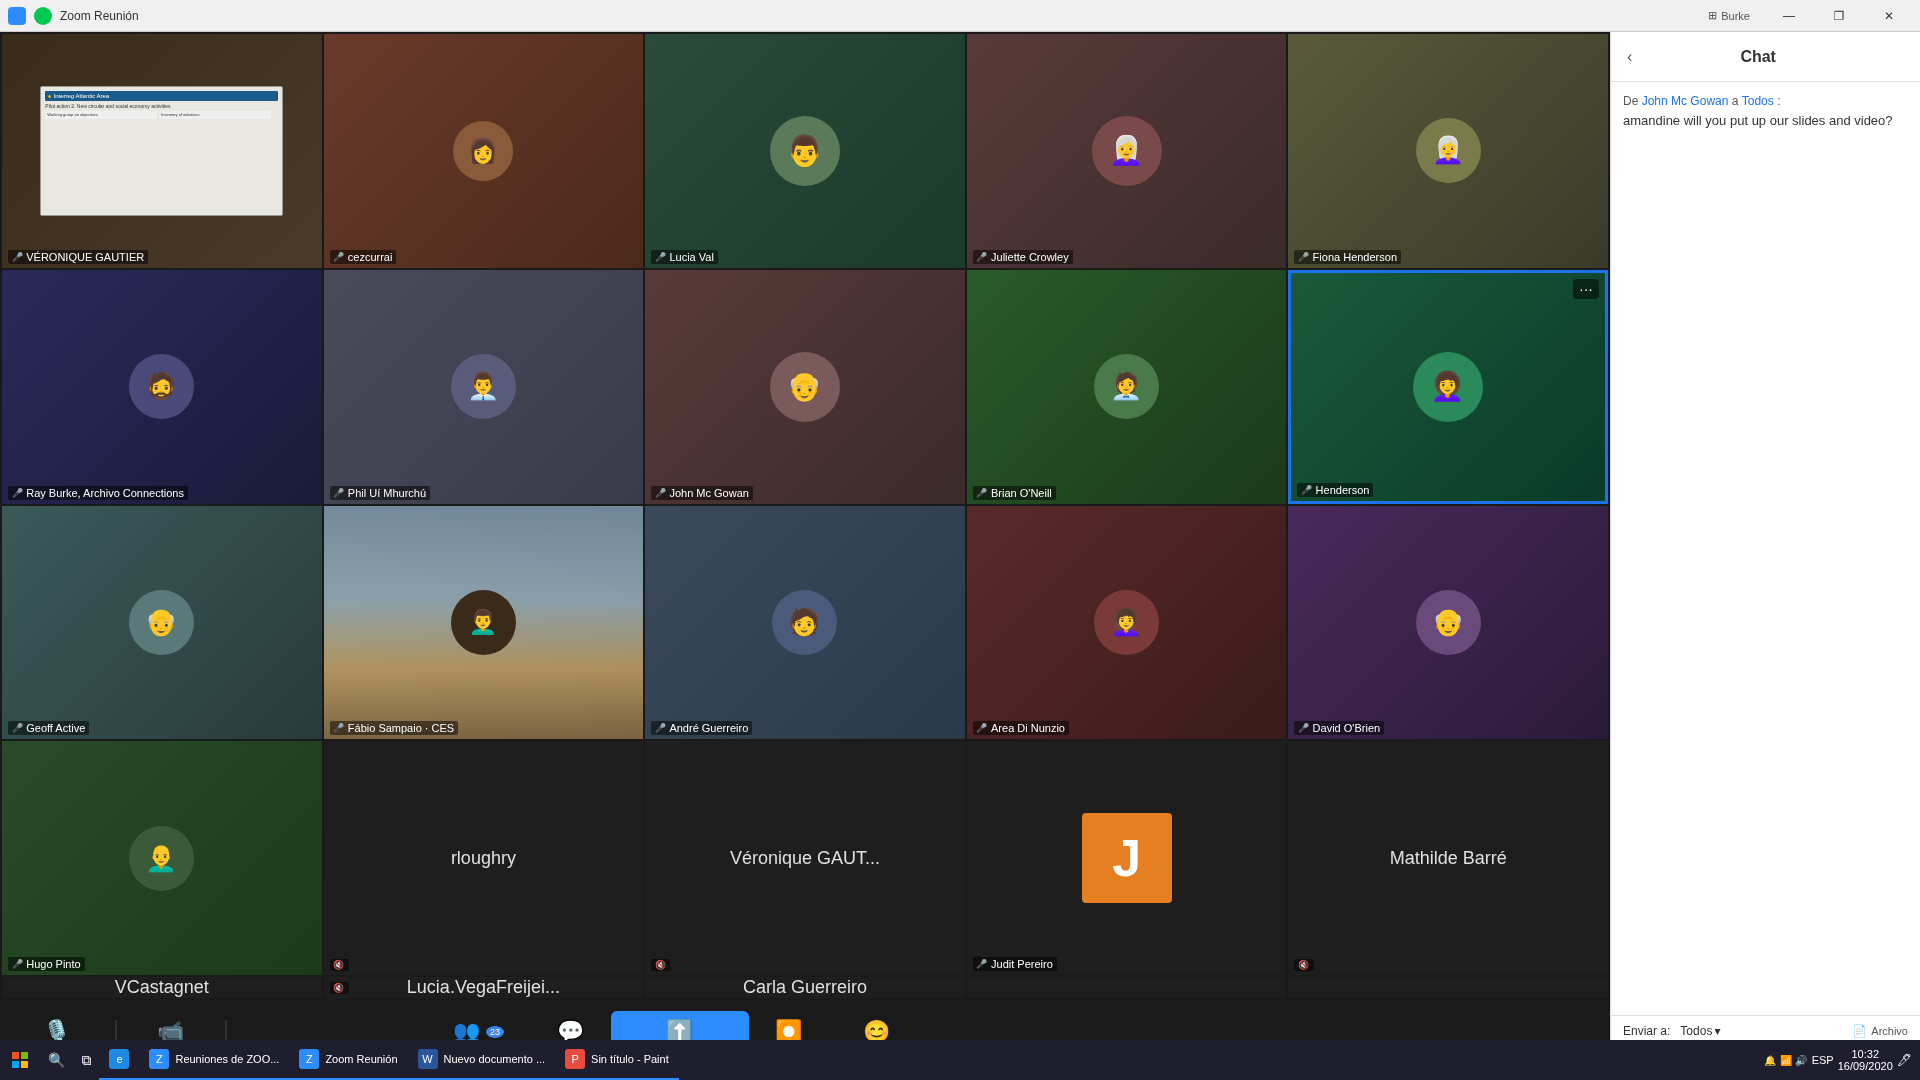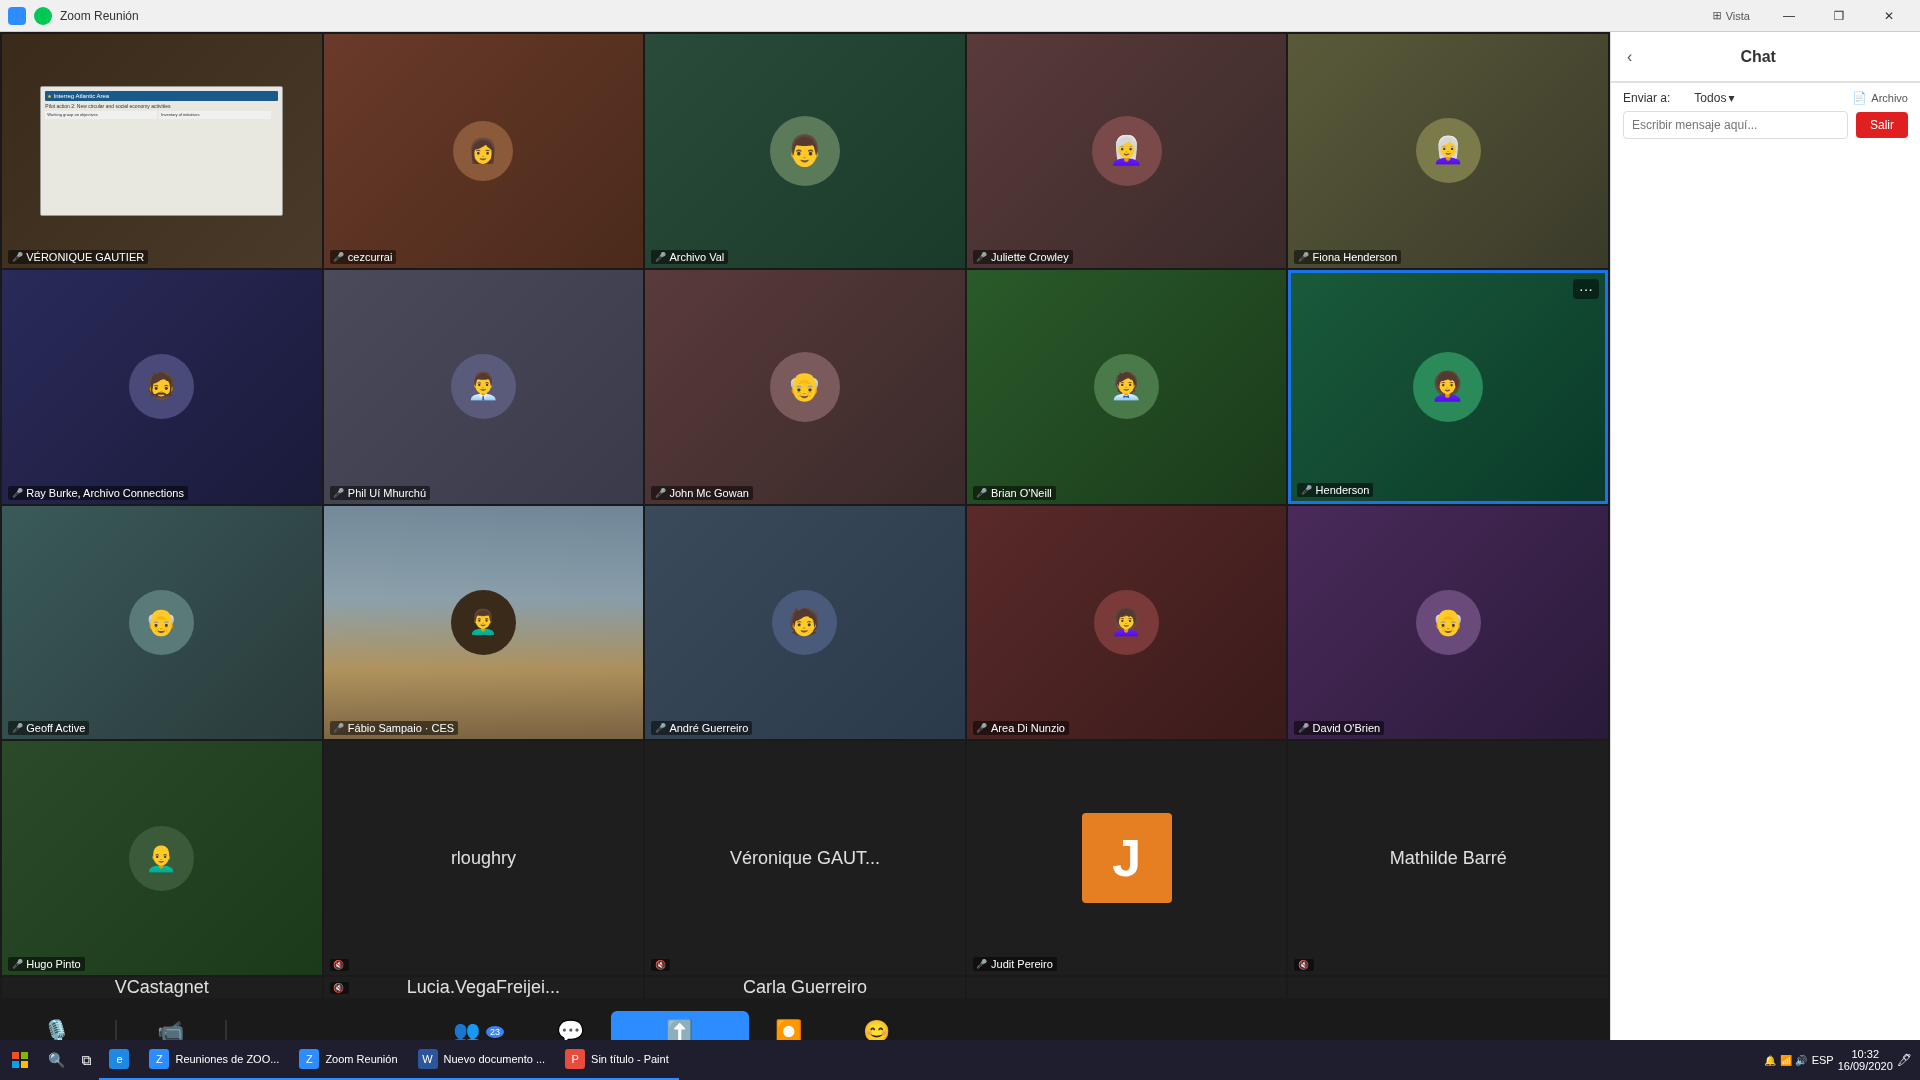--- a/index.html
+++ b/index.html
@@ -234,21 +234,21 @@
       line-height: 1.4;
     }
 
     .chat-footer {
       padding: 8px 12px;
       border-top: 1px solid #e0e0e0;
     }
     .chat-send-to {
       display: flex;
       align-items: flex-start;
-      gap: 24px;
+      gap: 10px;
       margin-bottom: 6px;
       font-size: 12px;
       color: #555;
     }
     .chat-send-to .to-label {
       color: #333;
     }
     .send-to-dropdown {
       display: flex;
       align-items: center;
@@ -398,21 +398,21 @@
 
 <div class="titlebar">
   <div class="titlebar-left">
     <span class="zoom-icon"></span>
     <span class="shield-icon"></span>
     <span class="titlebar-title">Zoom Reunión</span>
   </div>
   <div style="display:flex;align-items:center;gap:16px;">
     <div class="vista-btn">
       <span>⊞</span>
-      <span>Vista</span>
+      <span>Burke</span>
     </div>
     <div class="titlebar-controls">
       <div class="titlebar-btn">—</div>
       <div class="titlebar-btn">❐</div>
       <div class="titlebar-btn close">✕</div>
     </div>
   </div>
 </div>
 
 <div class="main-container">
@@ -451,21 +451,21 @@
           <span>cezcurrai</span>
         </div>
       </div>
 
       <div class="video-cell cell-javier">
         <div class="video-sim" style="background: linear-gradient(135deg,#2a4a3a,#1a3a2a);">
           <div style="width:70px;height:70px;border-radius:50%;background:#5a7a5a;display:flex;align-items:center;justify-content:center;font-size:30px;color:#c0d0c0;">👨</div>
         </div>
         <div class="participant-name">
           <span class="mic-icon">🎤</span>
-          <span>Archivo Val</span>
+          <span>Lucia Val</span>
         </div>
       </div>
 
       <div class="video-cell cell-juliette">
         <div class="video-sim" style="background: linear-gradient(135deg,#5a3a3a,#3a2a2a);">
           <div style="width:70px;height:70px;border-radius:50%;background:#7a4a4a;display:flex;align-items:center;justify-content:center;font-size:28px;color:#e0c0c0;">👩‍🦳</div>
         </div>
         <div class="participant-name">
           <span class="mic-icon">🎤</span>
           <span>Juliette Crowley</span>
@@ -686,20 +686,32 @@
     </div>
   </div>
 
   <div class="chat-panel">
     <div class="chat-header">
       <div class="chat-back-btn">‹</div>
       <div class="chat-title">Chat</div>
       <div style="width:20px;"></div>
     </div>
 
+    <div class="chat-messages">
+      <div class="chat-message">
+        <div class="chat-sender">
+          <span class="to-text">De </span>
+          <span class="sender-name">John Mc Gowan</span>
+          <span class="to-text"> a </span>
+          <span class="sender-name">Todos</span>
+          <span class="to-text">:</span>
+        </div>
+        <div class="chat-text">amandine will you put up our slides and video?</div>
+      </div>
+    </div>
 
     <div class="chat-footer">
       <div class="chat-send-to">
         <span class="to-label">Enviar a:</span>
         <div class="send-to-dropdown">
           <span>Todos</span>
           <span>▾</span>
         </div>
         <div style="margin-left:auto;display:flex;align-items:center;gap:4px;cursor:pointer;">
           <span>📄</span>

